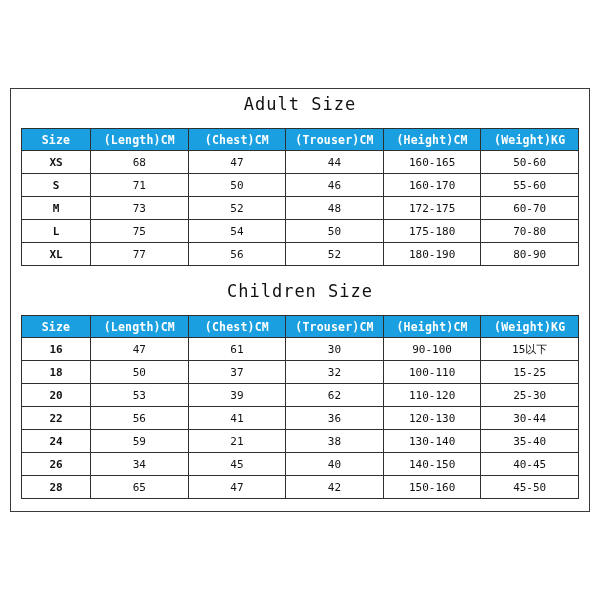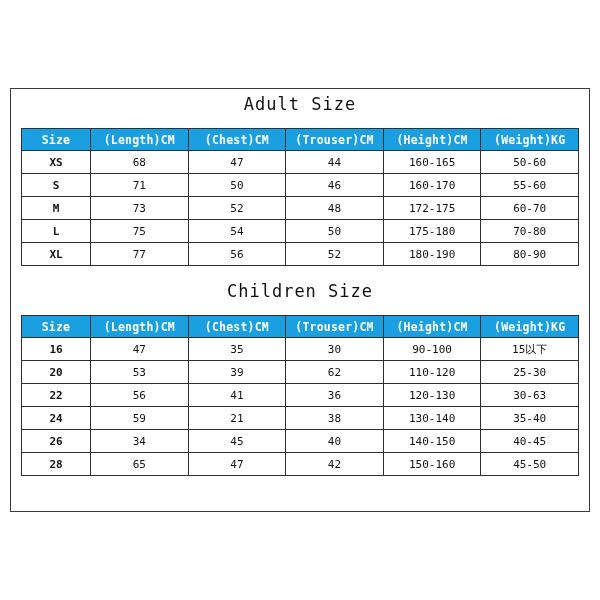--- a/index.html
+++ b/index.html
@@ -153,40 +153,48 @@
             <th class="col-data">(Chest)CM</th>
             <th class="col-data">(Trouser)CM</th>
             <th class="col-data">(Height)CM</th>
             <th class="col-data">(Weight)KG</th>
           </tr>
         </thead>
         <tbody>
           <tr>
             <td class="size-cell">16</td>
             <td>47</td>
-            <td>35</td>
+            <td>61</td>
             <td>30</td>
             <td>90-100</td>
             <td>15以下</td>
+          </tr>
+          <tr>
+            <td class="size-cell">18</td>
+            <td>50</td>
+            <td>37</td>
+            <td>32</td>
+            <td>100-110</td>
+            <td>15-25</td>
           </tr>
           <tr>
             <td class="size-cell">20</td>
             <td>53</td>
             <td>39</td>
             <td>62</td>
             <td>110-120</td>
             <td>25-30</td>
           </tr>
           <tr>
             <td class="size-cell">22</td>
             <td>56</td>
             <td>41</td>
             <td>36</td>
             <td>120-130</td>
-            <td>30-63</td>
+            <td>30-44</td>
           </tr>
           <tr>
             <td class="size-cell">24</td>
             <td>59</td>
             <td>21</td>
             <td>38</td>
             <td>130-140</td>
             <td>35-40</td>
           </tr>
           <tr>

